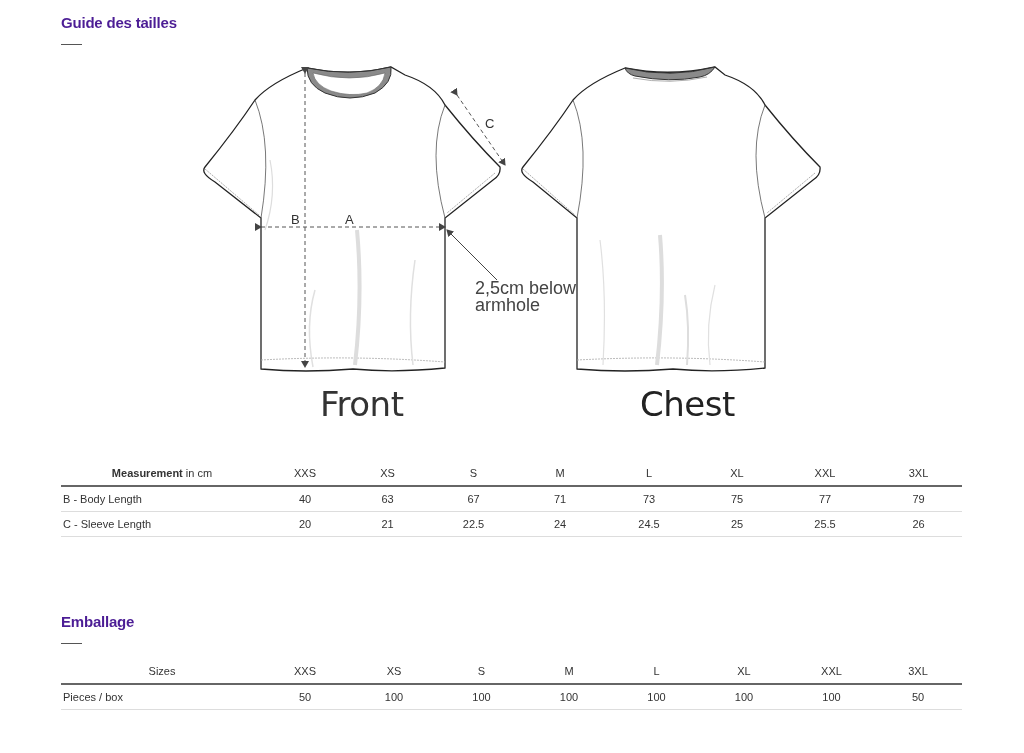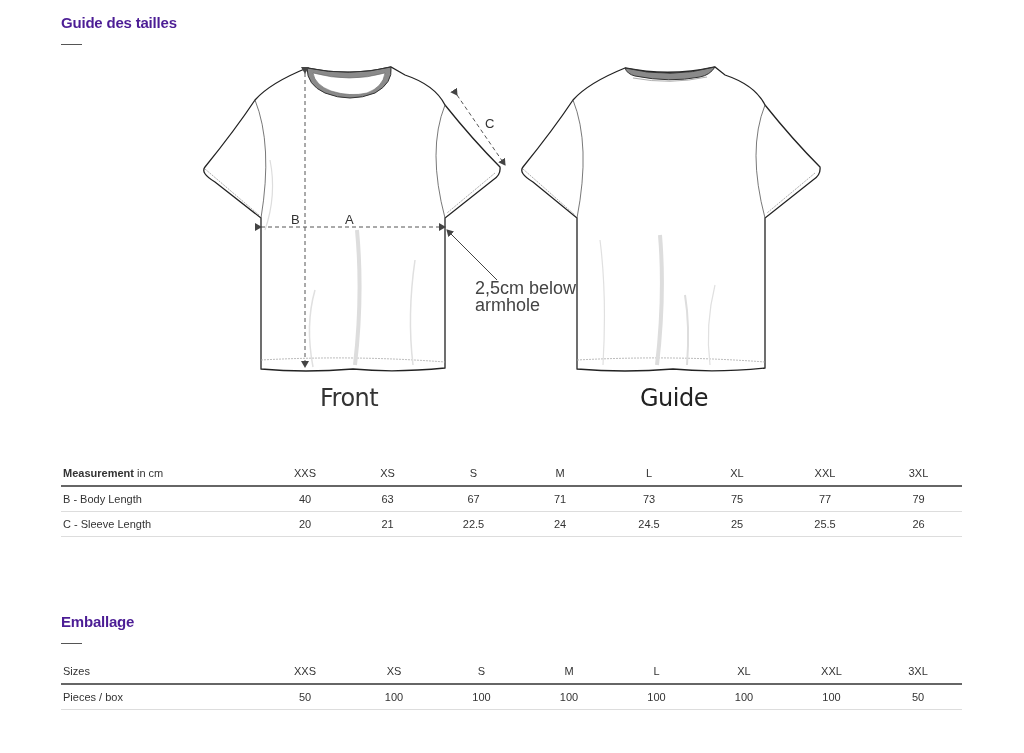--- a/index.html
+++ b/index.html
@@ -1,24 +1,24 @@
 <!DOCTYPE html>
 <html><head>
 <meta charset="utf-8">
 <style>
   html, body { margin: 0; padding: 0; background: #ffffff; }
   body { width: 1024px; height: 753px; position: relative; overflow: hidden;
          font-family: "Liberation Sans", sans-serif; color: #2b2b2b; }
   .section-title { position: absolute; left: 61px; font-size: 15px; font-weight: bold; color: #4c1d95; letter-spacing: -0.2px; }
   .title-rule { position: absolute; left: 61px; width: 21px; height: 1px; background: #555555; }
   .illustration { position: absolute; left: 195px; top: 55px; width: 640px; height: 370px; }
-  .view-label { position: absolute; font-size: 24px; color: #333333; font-family: "DejaVu Sans", sans-serif; font-weight: normal; letter-spacing: -0.5px; }
+  .view-label { position: absolute; font-size: 34px; color: #333333; font-family: "DejaVu Sans", sans-serif; font-weight: normal; letter-spacing: -0.5px; }
   table.grid { position: absolute; left: 61px; width: 901px; border-collapse: collapse; font-size: 11px; color: #333333; }
   table.grid th { font-weight: normal; height: 24px; border-bottom: 2px solid #666666; padding: 0; }
-  table.grid th.first { text-align: left; padding-left: 2px; }
+  table.grid th.first { text-align: center; padding-left: 2px; }
   table.grid td { height: 24px; text-align: center; border-bottom: 1px solid #dddddd; padding: 0; }
   table.grid td.first { text-align: left; padding-left: 2px; }
   .bold { font-weight: bold; }
 </style>
 </head>
 <body>
 
 <div class="section-title" style="top:14px;">Guide des tailles</div>
 <div class="title-rule" style="top:44px;"></div>
 
@@ -78,21 +78,21 @@
   <div style="position:absolute; left:96px; top:157px; font-size:13px; color:#333;">B</div>
   <div style="position:absolute; left:150px; top:157px; font-size:13px; color:#333;">A</div>
   <div style="position:absolute; left:290px; top:61px; font-size:13px; color:#333;">C</div>
   <div style="position:absolute; left:280px; top:199px; font-size:18px; color:#444; line-height:17px;margin-top:26px;">
     <div>2,5cm below</div>
     <div>armhole</div>
   </div>
 </div>
 
 <div class="view-label" style="left:320px; top:384px;">Front</div>
-<div class="view-label" style="left:640px; top:384px; color:#222;">Guide</div>
+<div class="view-label" style="left:640px; top:384px; color:#222;">Chest</div>
 
 <table class="grid" style="top:461px;">
   <colgroup>
     <col style="width:200px">
       <col style="width:88px">
       <col style="width:77px">
       <col style="width:95px">
       <col style="width:78px">
       <col style="width:100px">
       <col style="width:76px">

